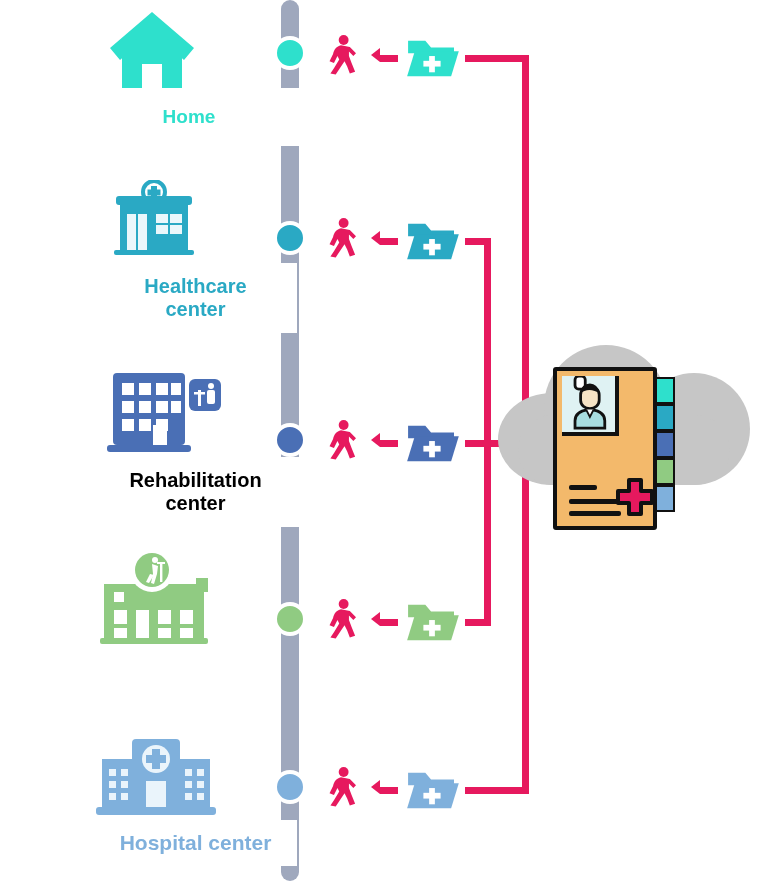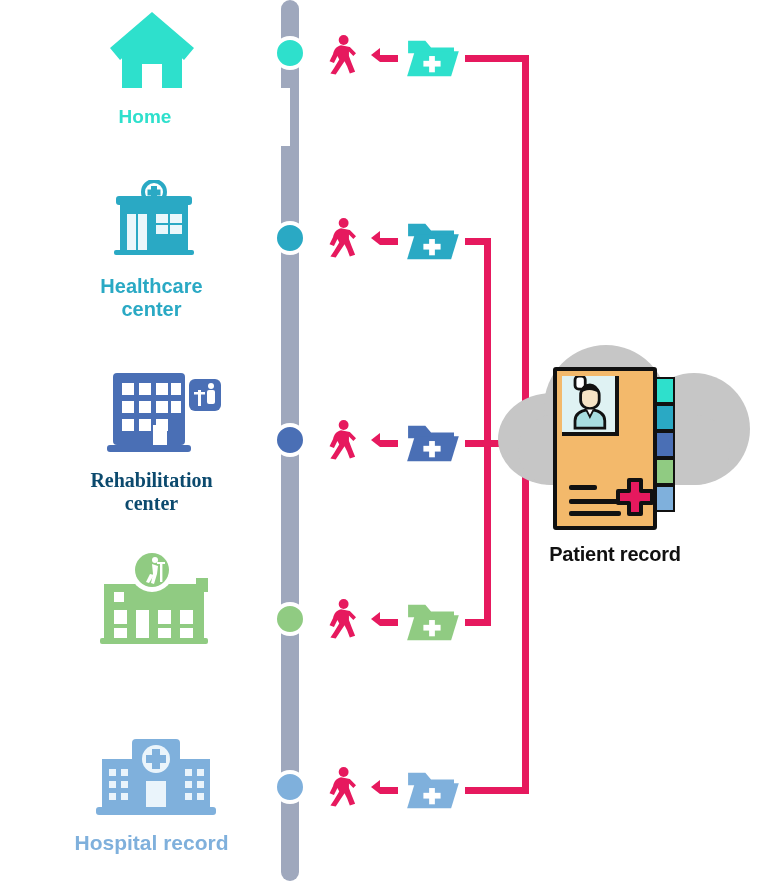--- a/index.html
+++ b/index.html
@@ -8,21 +8,21 @@
   .abs{position:absolute;}
 
   
   #spine{left:281px;top:0;width:18px;height:881px;background:#9fa8bd;border-radius:9px;}
 
   
   .node{width:34px;height:34px;border-radius:50%;border:4px solid #ffffff;box-sizing:border-box;}
 
   
   .plate{background:#ffffff;display:flex;align-items:center;justify-content:center;
-         text-align:center;line-height:1.16;font-weight:bold;}
+         text-align:center;line-height:1.16;font-weight:bold;padding-left:44px;}
   .plate span{display:block;}
 
   
   .tile{background:#ffffff;display:flex;align-items:center;justify-content:center;}
 
   
   .wire{background:#e6195e;}
   .wire-h{height:7px;}
   .wire-v{width:7px;}
 
@@ -167,21 +167,21 @@
       <rect x="48" y="60" width="14" height="20" fill="#fff"></rect>
       <rect x="84" y="14" width="32" height="32" rx="6" fill="#4a6fb5"></rect>
       <g fill="#fff">
         <circle cx="106" cy="21" r="3"></circle>
         <rect x="102" y="25" width="8" height="14" rx="2"></rect>
         <rect x="93" y="25" width="3" height="16"></rect>
         <rect x="89" y="27" width="11" height="2.5"></rect>
       </g>
     </svg>
   </div>
-  <div class="abs plate" style="left:28px;top:457px;width:247px;height:70px;color:#0c4a6e;font-size:20px;font-family:Liberation Serif, serif;">
+  <div class="abs plate" style="left:28px;top:457px;width:247px;height:70px;color:#000000;font-size:20px;">
     <div>
       <span>Rehabilitation</span>
       <span>center</span>
     </div>
   </div>
   <div class="abs node" style="left:273px;top:423px;background:#4a6fb5;"></div>
   <div class="abs tile" style="left:317px;top:409px;width:48px;height:62px;">
     <svg viewBox="0 0 34 46" width="30" height="42">
       <circle cx="20" cy="6" r="5.6" fill="#e6195e"></circle>
       <path d="M17 12 C12 13 9 17 8 22 L4 30 L9 32 L13 24 L15 28 L9 38 L5 44 L11 45 L17 36 L21 30 L24 36 L27 44 L33 42 L29 32 L26 24 L26 19 L31 24 L34 21 L27 14 Z" fill="#e6195e"></path>
@@ -260,21 +260,21 @@
           <rect x="101" y="34" width="7" height="7"></rect>
         <rect x="89" y="46" width="7" height="7"></rect>
           <rect x="101" y="46" width="7" height="7"></rect>
         <rect x="89" y="58" width="7" height="7"></rect>
           <rect x="101" y="58" width="7" height="7"></rect>
       </g>
     </svg>
   </div>
   <div class="abs plate" style="left:50px;top:820px;width:203px;height:46px;color:#7fb0dc;font-size:21px;">
     <div>
-      <span>Hospital record</span>
+      <span>Hospital center</span>
     </div>
   </div>
   <div class="abs node" style="left:273px;top:770px;background:#7fb0dc;"></div>
   <div class="abs tile" style="left:317px;top:756px;width:48px;height:62px;">
     <svg viewBox="0 0 34 46" width="30" height="42">
       <circle cx="20" cy="6" r="5.6" fill="#e6195e"></circle>
       <path d="M17 12 C12 13 9 17 8 22 L4 30 L9 32 L13 24 L15 28 L9 38 L5 44 L11 45 L17 36 L21 30 L24 36 L27 44 L33 42 L29 32 L26 24 L26 19 L31 24 L34 21 L27 14 Z" fill="#e6195e"></path>
     </svg>
   </div>
   <div class="abs tile" style="left:399px;top:761px;width:66px;height:56px;">
@@ -305,15 +305,14 @@
         </svg>
       </div>
       <div class="rec-line" style="left:12px;top:114px;width:28px;height:5px;"></div>
       <div class="rec-line" style="left:12px;top:128px;width:52px;height:5px;"></div>
       <div class="rec-line" style="left:12px;top:140px;width:52px;height:5px;"></div>
       <svg class="abs" style="left:58px;top:106px;" viewBox="0 0 40 40" width="40" height="40">
         <path d="M14 3 h12 v11 h11 v12 h-11 v11 h-12 v-11 h-11 v-12 h11 z" fill="#e6195e" stroke="#111" stroke-width="4" stroke-linejoin="round"></path>
       </svg>
     </div>
   </div>
-  <div class="abs" id="record-caption">Patient record</div>
 
 </div>
 
 </body></html>

